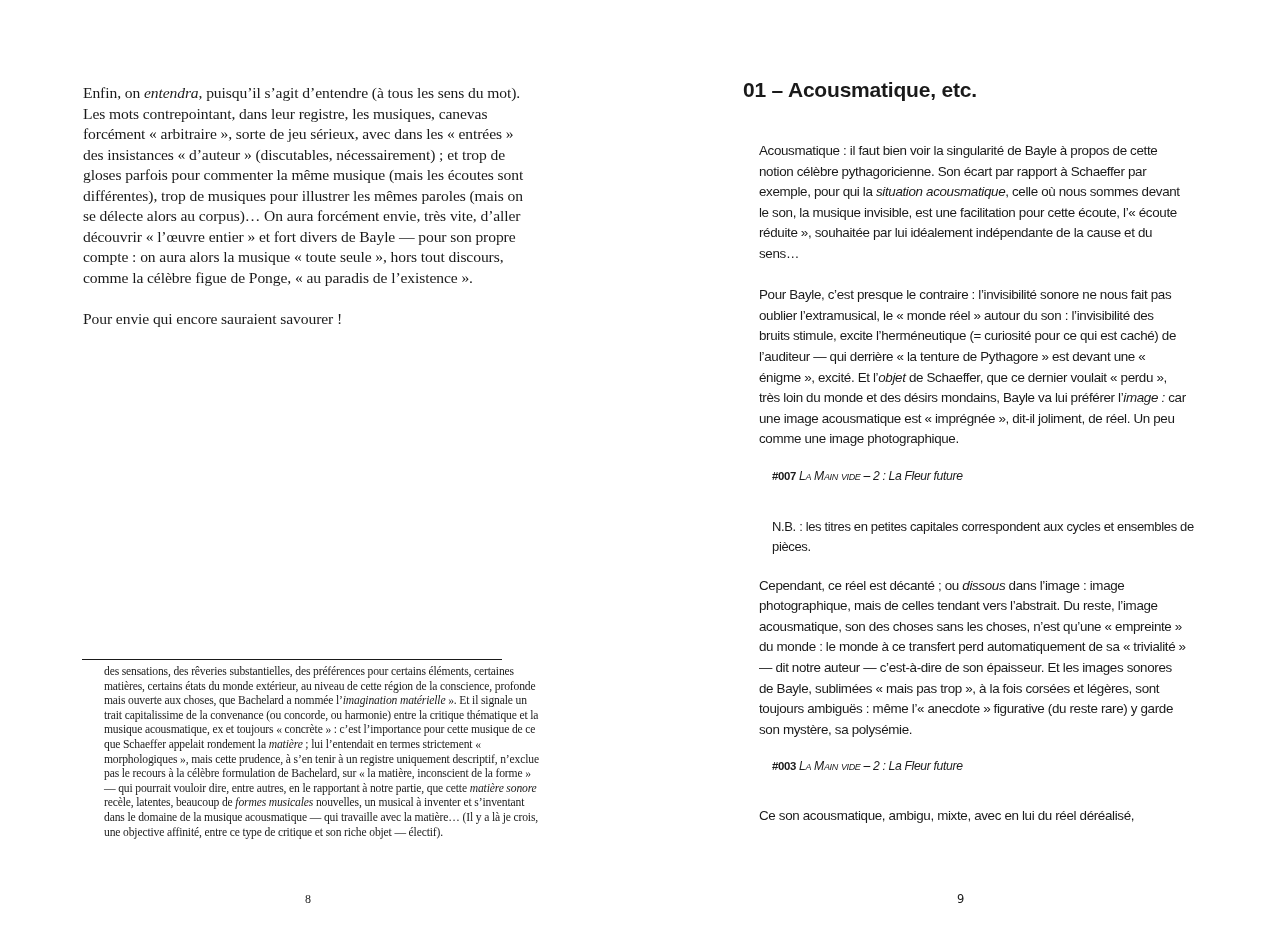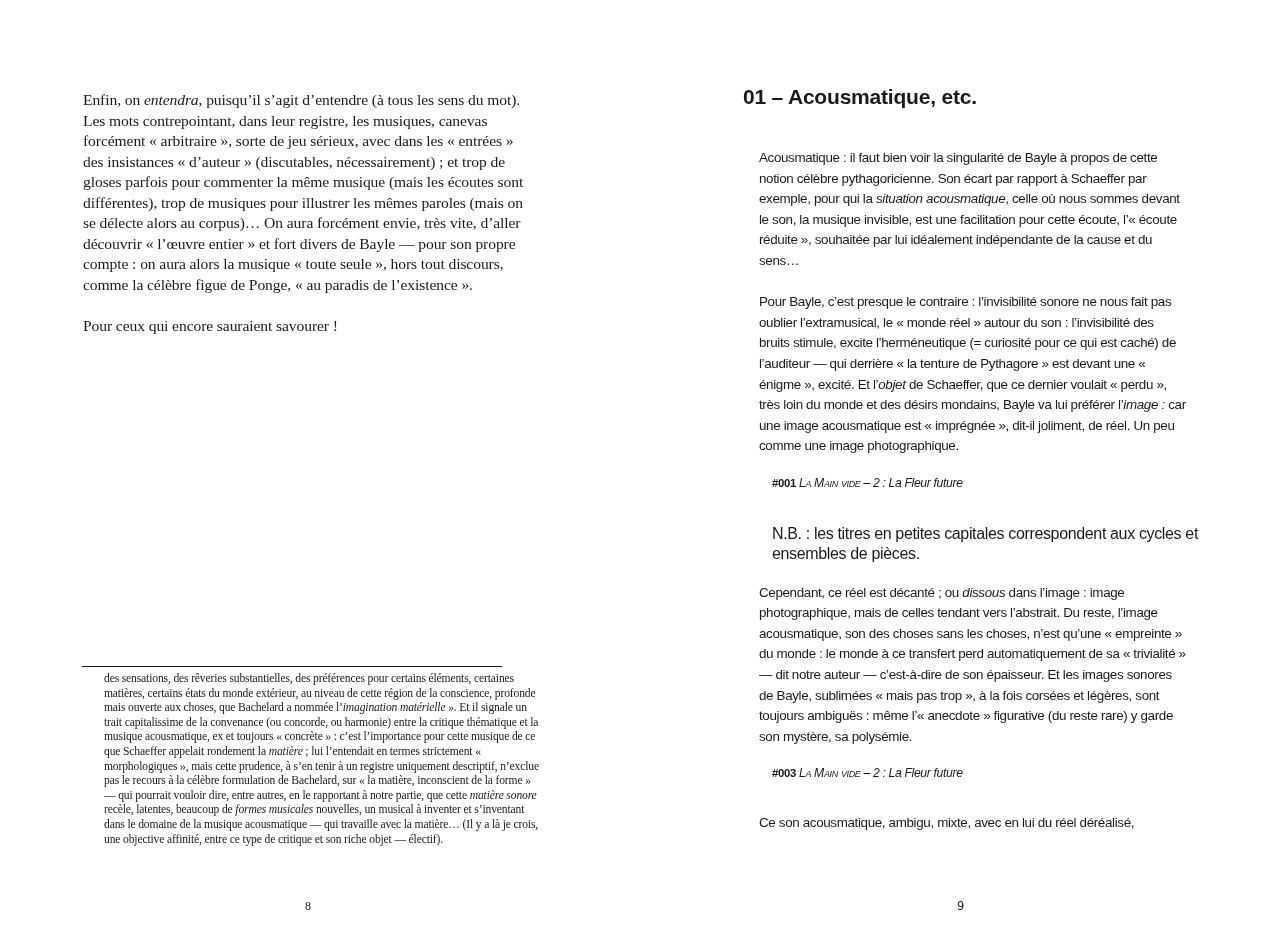--- a/index.html
+++ b/index.html
@@ -1,17 +1,17 @@
 <!DOCTYPE html>
 <html><head>
 <meta charset="utf-8">
 <style>
   html, body { margin: 0; padding: 0; background: #ffffff; }
   body { width: 1280px; height: 949px; position: relative; overflow: hidden; color: #1a1a1a; }
-  .page { position: absolute; top: 7px; height: 869px; }
+  .page { position: absolute; top: 0; height: 869px; }
   .page-left { left: 0; width: 640px; }
   .page-right { left: 640px; width: 640px; }
 
   .serif { font-family: "Liberation Serif", "DejaVu Serif", serif; }
   .sans { font-family: Liberation Sans, sans-serif; }
 
   
   .left-body { position: absolute; left: 83px; top: 83px; width: 450px; font-size: 15.6px; line-height: 20.5px; letter-spacing: -0.1px; }
   .left-body p { margin: 0; }
   .left-body p + p { margin-top: 20.5px; }
@@ -27,47 +27,47 @@
 
   
   .chapter-title { position: absolute; left: 103px; top: 78px; margin: 0; font-size: 21px; font-weight: bold; letter-spacing: -0.2px; }
   .right-body { position: absolute; left: 103px; top: 125px; width: 460px; font-size: 13.4px; line-height: 20.6px; letter-spacing: -0.35px; }
   .right-body p { margin: 16px; }
   .gap-1 { margin-top: 20.6px !important; }
   .ref { margin: 10px 0 0 29px !important; font-size: 12.2px; }
   .ref b { font-weight: bold; font-size: 11.4px; }
   .ref i { font-style: italic; }
   .smcaps { font-variant: small-caps; }
-  .nb { margin: 30px 0 0 29px !important; font-size: 16px; letter-spacing: -0.35px; }
+  .nb { margin: 30px 0 0 29px !important; font-size: 13px; letter-spacing: -0.35px; }
   .gap-para { margin-top: 18px !important; }
   .gap-ref2 { margin-top: 8px !important; }
   .gap-last { margin-top: 29px !important; }
 </style>
 </head>
 <body>
 
 <div class="page page-left">
   <div class="left-body serif">
     <p><span>Enfin, on </span><i>entendra</i><span>, puisqu’il s’agit d’entendre (à tous les sens du mot). Les mots contrepointant, dans leur registre, les musiques, canevas forcément « arbitraire », sorte de jeu sérieux, avec dans les « entrées » des insistances « d’auteur » (discutables, nécessairement) ; et trop de gloses parfois pour commenter la même musique (mais les écoutes sont différentes), trop de musiques pour illustrer les mêmes paroles (mais on se délecte alors au corpus)… On aura forcément envie, très vite, d’aller découvrir « l’œuvre entier » et fort divers de Bayle — pour son propre compte : on aura alors la musique « toute seule », hors tout discours, comme la célèbre figue de Ponge, « au paradis de l’existence ».</span></p>
-    <p><span>Pour ceux qui encore sauraient savourer !</span></p>
+    <p><span>Pour envie qui encore sauraient savourer !</span></p>
   </div>
   <div class="fn-rule"></div>
   <div class="footnote serif">
     <p><span>des sensations, des rêveries substantielles, des préférences pour certains éléments, certaines matières, certains états du monde extérieur, au niveau de cette région de la conscience, profonde mais ouverte aux choses, que Bachelard a nommée l’</span><i>imagination matérielle</i><span> ». Et il signale un trait capitalissime de la convenance (ou concorde, ou harmonie) entre la critique thématique et la musique acousmatique, ex et toujours « concrète » : c’est l’importance pour cette musique de ce que Schaeffer appelait rondement la </span><i>matière</i><span> ; lui l’entendait en termes strictement « morphologiques », mais cette prudence, à s’en tenir à un registre uniquement descriptif, n’exclue pas le recours à la célèbre formulation de Bachelard, sur « la matière, inconscient de la forme » — qui pourrait vouloir dire, entre autres, en le rapportant à notre partie, que cette </span><i>matière sonore</i><span> recèle, latentes, beaucoup de </span><i>formes musicales</i><span> nouvelles, un musical à inventer et s’inventant dans le domaine de la musique acousmatique — qui travaille avec la matière… (Il y a là je crois, une objective affinité, entre ce type de critique et son riche objet — électif).</span></p>
   </div>
   <div class="folio folio-left">8</div>
 </div>
 
 <div class="page page-right">
   <h1 class="chapter-title sans">01 – Acousmatique, etc.</h1>
   <div class="right-body sans">
     <p><span>Acousmatique : il faut bien voir la singularité de Bayle à propos de cette notion célèbre pythagoricienne. Son écart par rapport à Schaeffer par exemple, pour qui la </span><i>situation acousmatique</i><span>, celle où nous sommes devant le son, la musique invisible, est une facilitation pour cette écoute, l’« écoute réduite », souhaitée par lui idéalement indépendante de la cause et du sens…</span></p>
     <p class="gap-1"><span>Pour Bayle, c’est presque le contraire : l’invisibilité sonore ne nous fait pas oublier l’extramusical, le « monde réel » autour du son : l’invisibilité des bruits stimule, excite l’herméneutique (= curiosité pour ce qui est caché) de l’auditeur — qui derrière « la tenture de Pythagore » est devant une « énigme », excité. Et l’</span><i>objet</i><span> de Schaeffer, que ce dernier voulait « perdu », très loin du monde et des désirs mondains, Bayle va lui préférer l’</span><i>image :</i><span> car une image acousmatique est « imprégnée », dit-il joliment, de réel. Un peu comme une image photographique.</span></p>
     <p class="ref">
-      <b>#001</b>
+      <b>#007</b>
       <i><span class="smcaps">La Main vide</span><span> – 2 : La Fleur future</span></i>
     </p>
     <p class="nb">N.B. : les titres en petites capitales correspondent aux cycles et ensembles de pièces.</p>
     <p class="gap-para"><span>Cependant, ce réel est décanté ; ou </span><i>dissous</i><span> dans l’image : image photographique, mais de celles tendant vers l’abstrait. Du reste, l’image acousmatique, son des choses sans les choses, n’est qu’une « empreinte » du monde : le monde à ce transfert perd automatiquement de sa « trivialité » — dit notre auteur — c’est-à-dire de son épaisseur. Et les images sonores de Bayle, sublimées « mais pas trop », à la fois corsées et légères, sont toujours ambiguës : même l’« anecdote » figurative (du reste rare) y garde son mystère, sa polysémie.</span></p>
     <p class="ref gap-ref2">
       <b>#003</b>
       <i><span class="smcaps">La Main vide</span><span> – 2 : La Fleur future</span></i>
     </p>
     <p class="gap-last"><span>Ce son acousmatique, ambigu, mixte, avec en lui du réel déréalisé,</span></p>
   </div>

